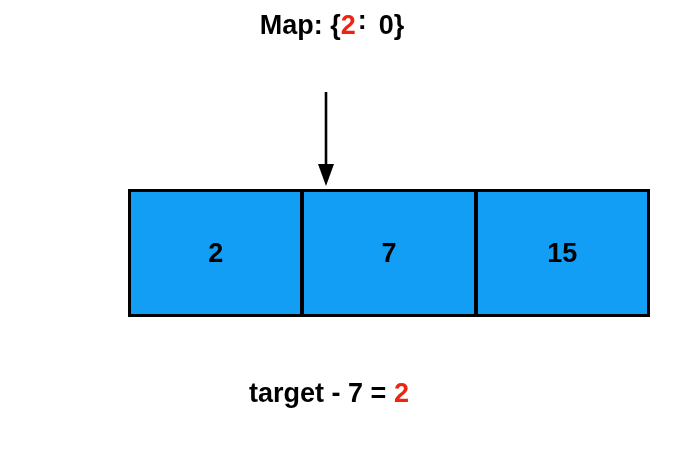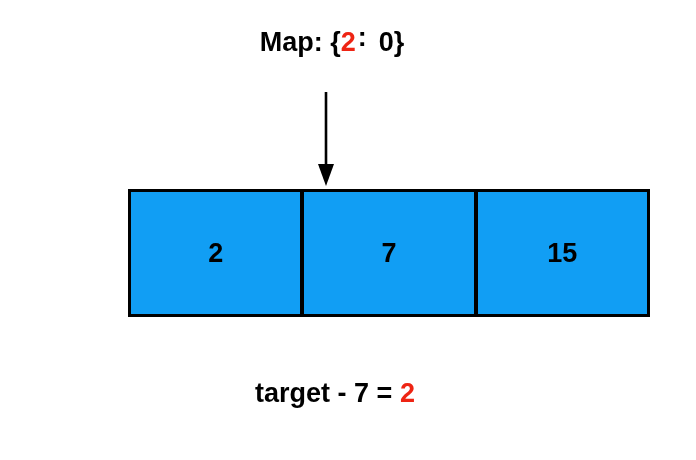--- a/index.html
+++ b/index.html
@@ -17,21 +17,21 @@
   }
   .label {
     position: absolute;
     white-space: nowrap;
     font-weight: 700;
     font-size: 27px;
     color: var(--ink, #000000);
     line-height: 1.1;
   }
   .map-label {
-    top: 28px;
+    top: 11px;
     left: 332px;
     transform: translateX(-50%);
   }
   .red { color: var(--red, #EE2413); }
   .raised-colon {
     position: relative;
     top: -5px;
     margin-left: 2px;
     margin-right: 12px;
     display: inline-block;
@@ -61,21 +61,20 @@
     font-weight: 700;
     font-size: 27px;
     color: var(--ink, #000000);
     border-right: 4px solid var(--ink, #000000);
   }
   .cell:last-child { border-right: none; }
   .equation-label {
     top: 379px;
     left: 329px;
     transform: translateX(-50%);
-    margin-left: 6px;
   }
 </style>
 </head>
 <body>
 
 <div class="canvas">
 
   <div class="label map-label">
     <span>Map: {</span><span class="red">2</span><span class="raised-colon">:</span><span>0</span><span>}</span>
   </div>

